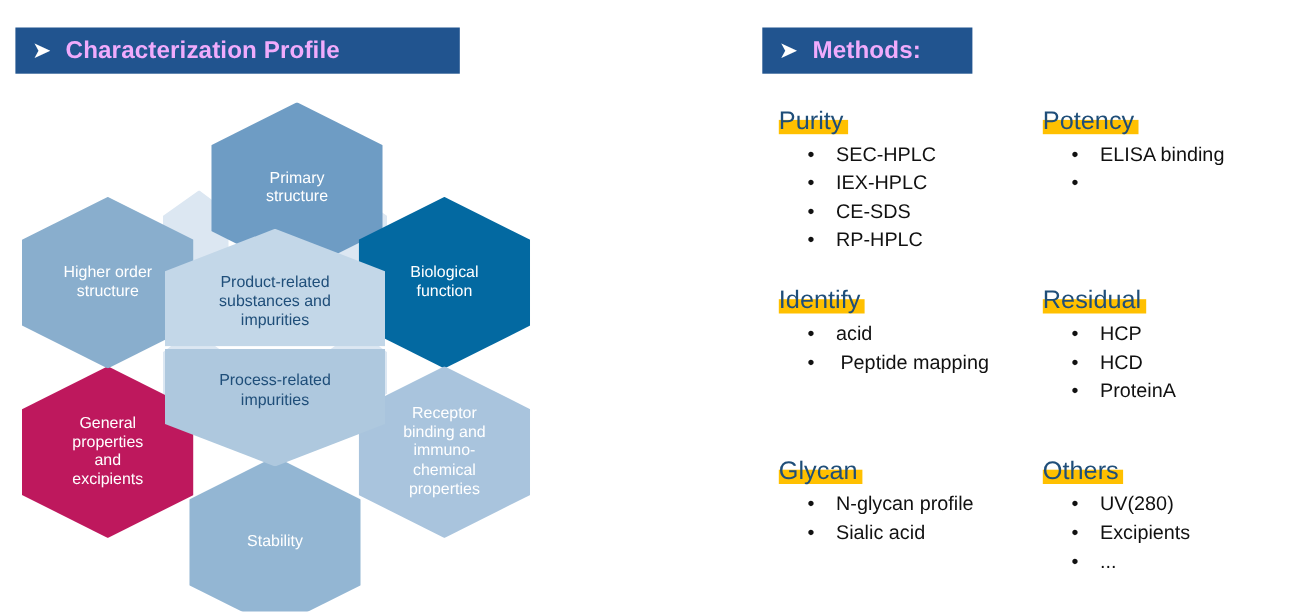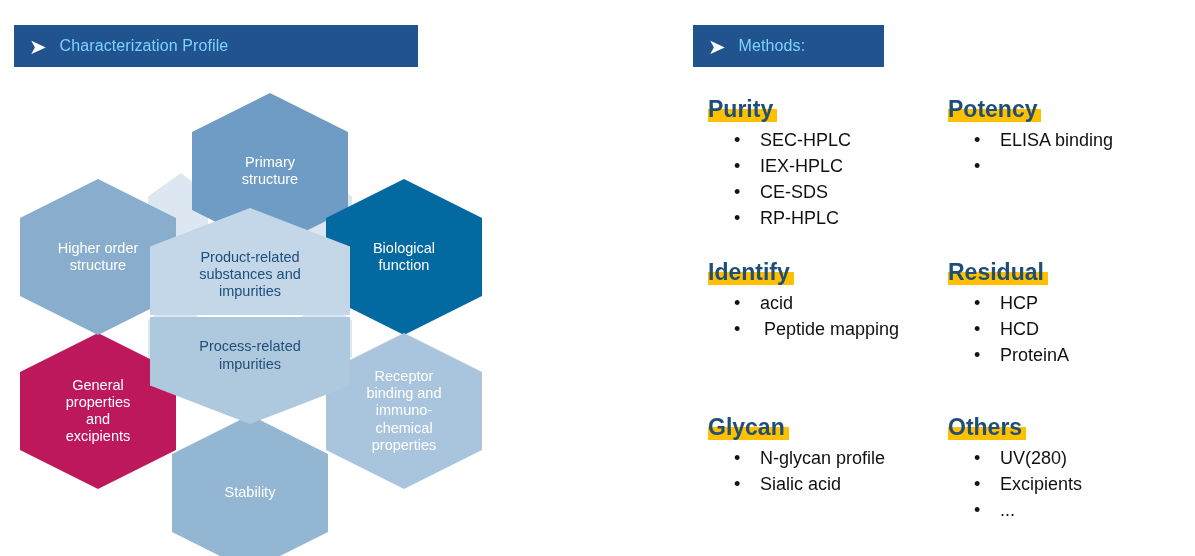--- a/index.html
+++ b/index.html
@@ -25,23 +25,23 @@
     box-sizing: border-box;
   }
   .banner-arrow {
     color: #ffffff;
     font-size: 21px;
     line-height: 1;
     margin-right: 13px;
     flex: 0 0 auto;
   }
   .banner-text {
-    color: #7dd3fc;
-    font-weight: normal;
-    font-size: 16px;
+    color: #f0abfc;
+    font-weight: bold;
+    font-size: 22px;
     letter-spacing: 0.1px;
     white-space: nowrap;
   }
   #banner-characterization {
     left: 14px; top: 25px; width: 404px; height: 42px;
     padding-left: 15px;
   }
   #banner-methods {
     left: 693px; top: 25px; width: 191px; height: 42px;
     padding-left: 15px;
@@ -105,21 +105,21 @@
     position: absolute;
     left: 0; right: -4px;
     top: 13px; height: 13px;
     background: #ffc000;
     z-index: 0;
   }
   .method-title {
     position: relative;
     z-index: 1;
     font-size: 23px;
-    font-weight: bold;
+    font-weight: normal;
     color: #1f4e79;
     line-height: 1.15;
     white-space: nowrap;
   }
   ul.method-list {
     list-style: none;
     margin: 4px 0 0 0;
     padding: 0;
   }
   ul.method-list li {

